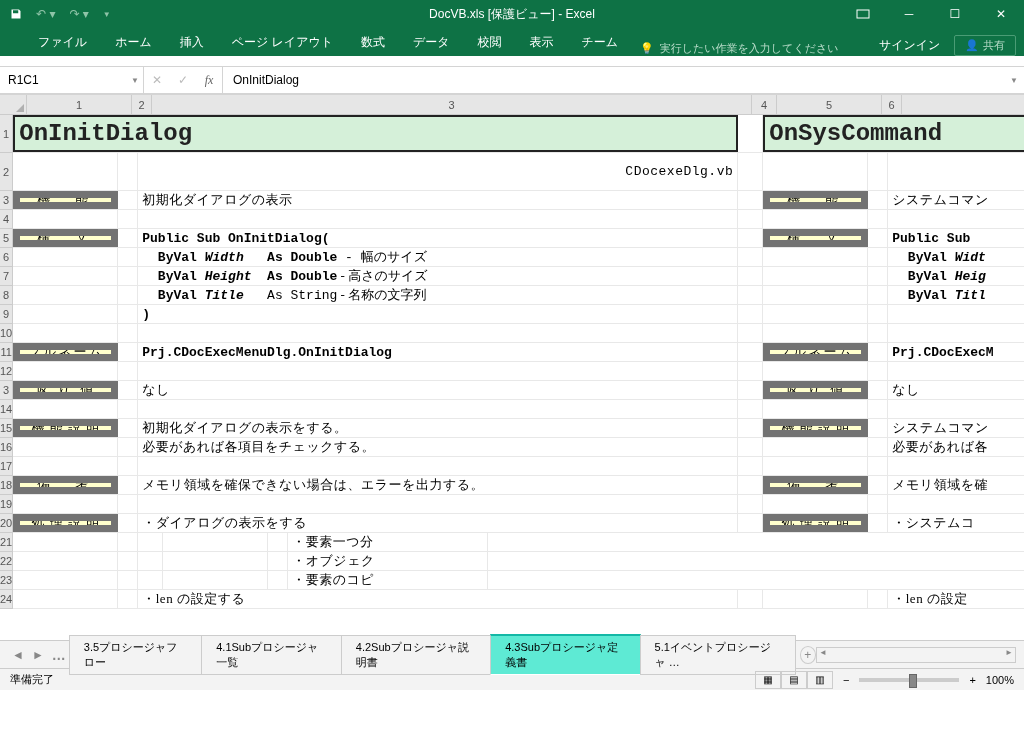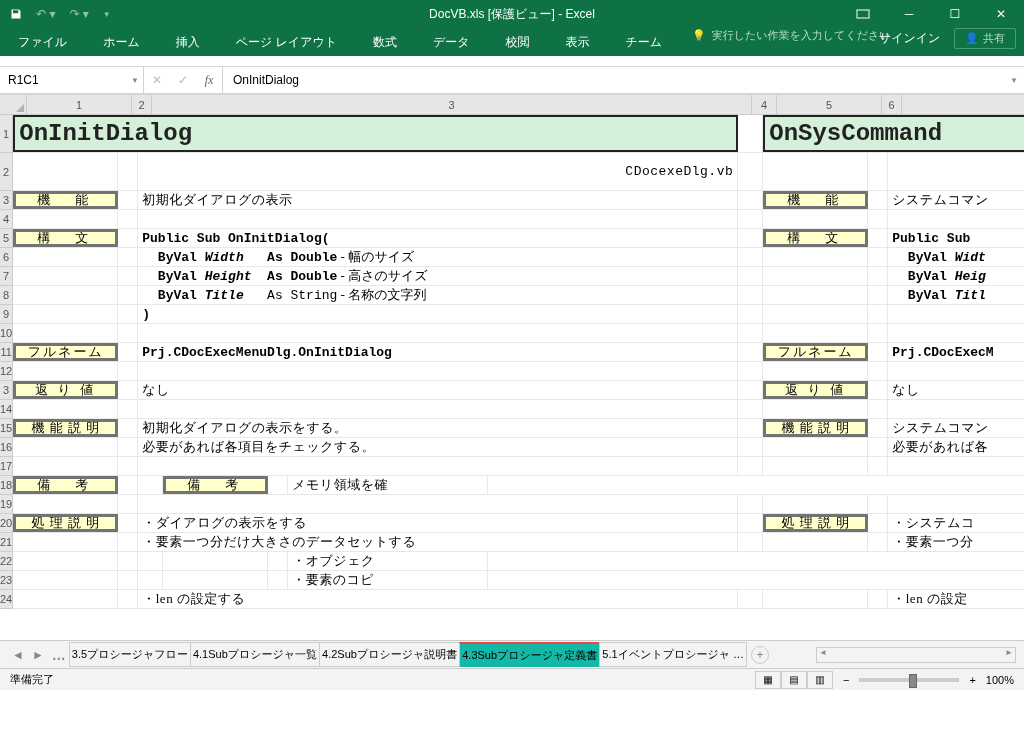--- a/index.html
+++ b/index.html
@@ -3,21 +3,21 @@
 <meta charset="utf-8">
 <style>
 *{box-sizing:border-box;margin:0;padding:0}
 body{font-family:"Yu Gothic UI","Meiryo",sans-serif;font-size:12px;background:#fff;width:1024px;height:736px;overflow:hidden;position:relative}
 .titlebar{background:#0e7245;height:28px;display:flex;align-items:center;color:#fff;position:relative}
 .titlebar-left{display:flex;align-items:center;gap:14px;padding-left:10px}
 .titlebar-icon{width:12px;height:12px;fill:#fff}
 .titlebar-center{position:absolute;left:50%;transform:translateX(-50%);font-size:12px}
 .titlebar-right{position:absolute;right:0;display:flex;align-items:center;height:100%}
 .win-btn{width:46px;height:100%;display:flex;align-items:center;justify-content:center;color:#fff}
-.ribbon-tabs{background:#0e7245;height:28px;display:flex;align-items:flex-start;color:#fff;padding-left:4px;gap:8px}
+.ribbon-tabs{background:#0e7245;height:28px;display:flex;align-items:flex-end;color:#fff;padding-left:24px;gap:0}
 .ribbon-tab{padding:0 14px;height:100%;display:flex;align-items:center;font-size:12px;cursor:pointer}
 .tell-me{display:flex;align-items:center;gap:6px;margin-left:8px;color:#b8dcc9;font-size:11px}
 .ribbon-right{position:absolute;right:8px;display:flex;align-items:center;gap:14px}
 .share-btn{border:1px solid #4a9c75;padding:2px 10px;border-radius:2px;font-size:11px;display:flex;align-items:center;gap:4px;color:#b8dcc9}
 .formula-bar{height:28px;display:flex;align-items:stretch;border-bottom:1px solid #d4d4d4;border-top:1px solid #d4d4d4;background:#fff;margin-top:10px}
 .name-box{width:144px;border-right:1px solid #d4d4d4;padding:4px 8px;font-size:12px;position:relative;display:flex;align-items:center}
 .name-box-dd{position:absolute;right:4px;color:#888;font-size:8px}
 .fb-btns{display:flex;align-items:center;border-right:1px solid #d4d4d4}
 .fb-btn{width:26px;display:flex;align-items:center;justify-content:center;color:#bbb}
 .fx{font-style:italic;font-family:serif;color:#666}
@@ -31,31 +31,31 @@
 .grid-body{display:flex}
 .row-headers{width:27px;background:#e6e6e6}
 .row-h{height:19px;border-bottom:1px solid #ccc;border-right:1px solid #ccc;text-align:center;font-size:11px;color:#555;line-height:19px}
 .row-h.tall{height:38px;line-height:38px}
 .cells{flex:1;position:relative}
 .row{display:flex;height:19px;border-bottom:1px solid #e8e8e8}
 .row.tall{height:38px}
 .cell{border-right:1px solid #e8e8e8;padding:0 4px;display:flex;align-items:center;overflow:hidden;white-space:nowrap}
 .title-cell{background:#d5f0d9;border:2px solid #222;font-family:"Courier New",monospace;font-weight:bold;font-size:24px;color:#222}
 .filename{font-family:"Courier New",monospace;font-size:13px;justify-content:flex-end;letter-spacing:.5px}
-.label-cell{background:#ffffcc;border:3px solid #737373;font-family:"MS Mincho",serif;font-size:13px;justify-content:center;letter-spacing:6px}
+.label-cell{background:#ffffcc;border:7px solid #737373;font-family:"MS Mincho",serif;font-size:13px;justify-content:center;letter-spacing:6px}
 .content{font-family:"MS Mincho",serif;font-size:13px;letter-spacing:.5px}
 .code{font-family:"Courier New",monospace;font-size:13px;font-weight:bold;overflow:visible}
 .code-i{font-style:italic;font-weight:bold}
 .w1{width:105px}.w2{width:20px}.w3{width:600px}.w4{width:25px}.w5{width:105px}.w6{width:20px}.w7{width:200px}
 .w1-3{width:725px}
 .sheet-tabs{height:28px;background:#f3f3f3;border-top:1px solid #ccc;display:flex;align-items:center;padding-left:8px}
 .nav-arr{padding:0 4px;color:#888}
 .dots{padding:0 4px;color:#888;font-weight:bold;font-size:14px}
-.stab{padding:4px 2px;border:1px solid #ccc;background:#f3f3f3;font-size:11px;cursor:pointer;margin-left:-1px}
-.stab.active{background:#14b8a6;border-bottom-color:#fff;border-top:2px solid #ef4444}
+.stab{padding:4px 14px;border:1px solid #ccc;background:#f3f3f3;font-size:11px;cursor:pointer;margin-left:-1px}
+.stab.active{background:#5eead4;border-bottom-color:#fff;border-top:2px solid #14b8a6}
 .tab-scroll{margin-left:auto;margin-right:8px}
 .scrollbar-h{height:16px;background:#f3f3f3;border:1px solid #ccc;width:200px;position:relative}
 .scrollbar-h::before{content:"◄";position:absolute;left:2px;font-size:8px;color:#888}
 .scrollbar-h::after{content:"►";position:absolute;right:2px;font-size:8px;color:#888}
 .statusbar{height:22px;background:#f3f3f3;display:flex;align-items:center;padding:0 10px;font-size:11px;border-top:1px solid #ccc}
 .status-right{margin-left:auto;display:flex;align-items:center;gap:10px}
 .view-btns{display:flex;gap:0}
 .view-btn{width:26px;height:18px;border:1px solid #ccc;display:flex;align-items:center;justify-content:center;font-size:10px}
 .zoom-slider{width:100px;height:4px;background:#ccc;position:relative}
 .zoom-slider::after{content:"";position:absolute;left:50%;top:-4px;width:6px;height:12px;background:#888;border:1px solid #666}
@@ -198,21 +198,21 @@
           <div class="cell w2"></div>
         <div class="cell code w3">Public Sub OnInitDialog(</div>
           <div class="cell w4"></div>
         <div class="cell label-cell w5">構　文</div>
           <div class="cell w6"></div>
         <div class="cell code w7">Public Sub </div>
       </div>
       <div class="row">
           <div class="cell w1"></div>
           <div class="cell w2"></div>
-        <div class="cell code w3" style="white-space:pre"><span style="font-weight:bold">  ByVal </span><span class="code-i">Width</span><span style="font-weight:bold">   As Double</span><span style="font-family:Liberation Serif, serif;font-weight:normal"> - 幅のサイズ</span></div>
+        <div class="cell code w3" style="white-space:pre"><span style="font-weight:bold">  ByVal </span><span class="code-i">Width</span><span style="font-weight:bold">   As Double</span><span style="font-family:Liberation Mono, monospace;font-weight:normal"> - 幅のサイズ</span></div>
         <div class="cell w4"></div>
           <div class="cell w5"></div>
           <div class="cell w6"></div>
         <div class="cell code w7" style="white-space:pre"><span style="font-weight:bold">  ByVal </span><span class="code-i">Widt</span></div>
       </div>
       <div class="row">
           <div class="cell w1"></div>
           <div class="cell w2"></div>
         <div class="cell code w3" style="white-space:pre"><span style="font-weight:bold">  ByVal </span><span class="code-i">Height</span><span style="font-weight:bold">  As Double</span><span style="font-family:'MS Mincho',serif;font-weight:normal"> - 高さのサイズ</span></div>
         <div class="cell w4"></div>
@@ -306,20 +306,21 @@
           <div class="cell w2"></div>
           <div class="cell w3"></div>
           <div class="cell w4"></div>
           <div class="cell w5"></div>
           <div class="cell w6"></div>
           <div class="cell w7"></div>
         </div>
       <div class="row">
         <div class="cell label-cell w1">備　考</div>
           <div class="cell w2"></div>
+        <div class="cell content w3">メモリ領域を確保できない場合は、エラーを出力する。</div>
           <div class="cell w4"></div>
         <div class="cell label-cell w5">備　考</div>
           <div class="cell w6"></div>
         <div class="cell content w7">メモリ領域を確</div>
       </div>
       <div class="row">
           <div class="cell w1"></div>
           <div class="cell w2"></div>
           <div class="cell w3"></div>
           <div class="cell w4"></div>
@@ -332,21 +333,20 @@
           <div class="cell w2"></div>
         <div class="cell content w3">・ダイアログの表示をする</div>
           <div class="cell w4"></div>
         <div class="cell label-cell w5" style="letter-spacing:1px">処 理 説 明</div>
           <div class="cell w6"></div>
         <div class="cell content w7">・システムコ</div>
       </div>
       <div class="row">
           <div class="cell w1"></div>
           <div class="cell w2"></div>
-        <div class="cell content w3">・要素一つ分だけ大きさのデータセットする</div>
           <div class="cell w4"></div>
           <div class="cell w5"></div>
           <div class="cell w6"></div>
         <div class="cell content w7">・要素一つ分</div>
       </div>
       <div class="row">
           <div class="cell w1"></div>
           <div class="cell w2"></div>
           <div class="cell w4"></div>
           <div class="cell w5"></div>

